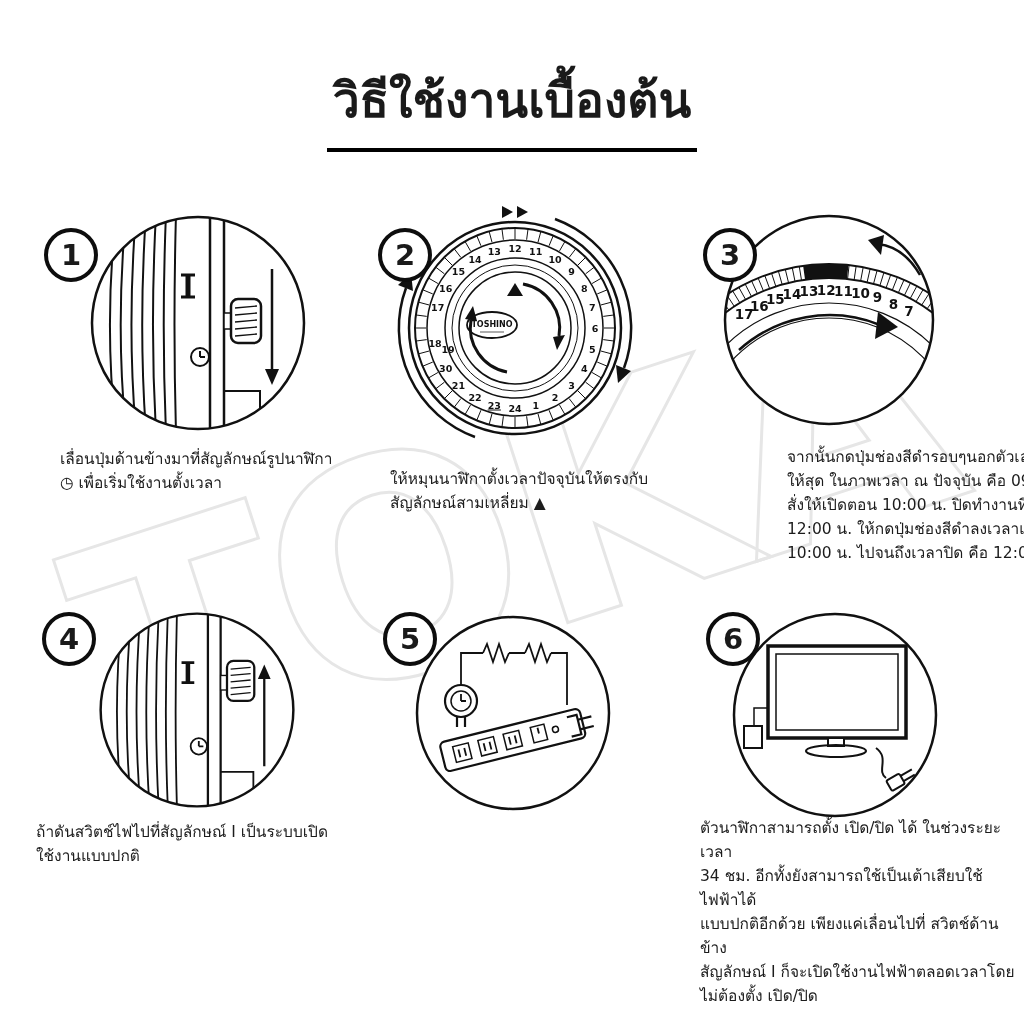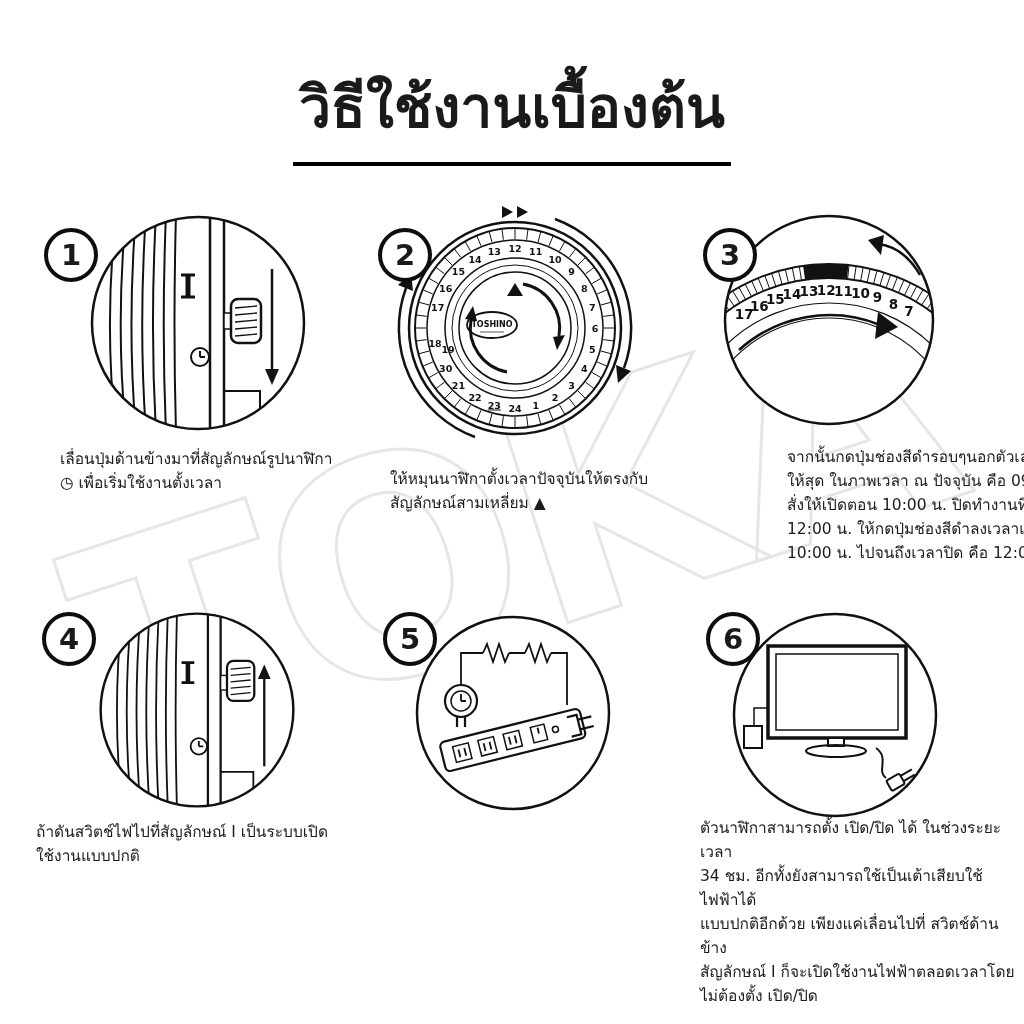--- a/index.html
+++ b/index.html
@@ -11,21 +11,21 @@
   .watermark{
     position:absolute;left:50%;top:52%;z-index:0;
     transform:translate(-50%,-50%) rotate(-18deg);
     font-size:300px;font-weight:800;letter-spacing:-8px;white-space:nowrap;
     color:#ffffff;-webkit-text-stroke:3px #e6e6e6;
     pointer-events:none;user-select:none;
   }
   .content{position:absolute;inset:0;z-index:1;}
   .title-wrap{position:absolute;top:62px;left:0;width:1024px;text-align:center;}
   .title{
-    display:inline-block;margin:0;font-size:57px;font-weight:800;
+    display:inline-block;margin:0;font-size:48px;font-weight:800;
     border-bottom:4px solid #000;padding:0 6px 10px 6px;
   }
   .badge{
     position:absolute;width:46px;height:46px;border:4.5px solid #0d0d0d;border-radius:50%;
     display:flex;align-items:center;justify-content:center;
     font-size:29px;font-weight:800;background:#fff;z-index:3;
   }
   .illus{position:absolute;z-index:2;}
   .illus svg{display:block;}
   .num-layer{position:absolute;inset:0;overflow:hidden;border-radius:50%;}

